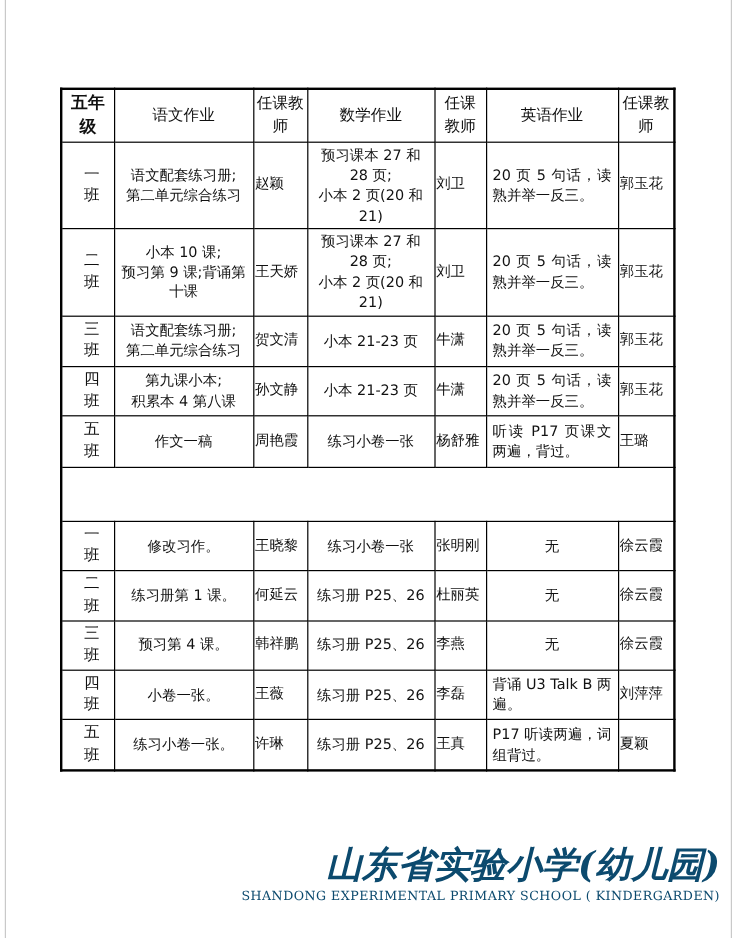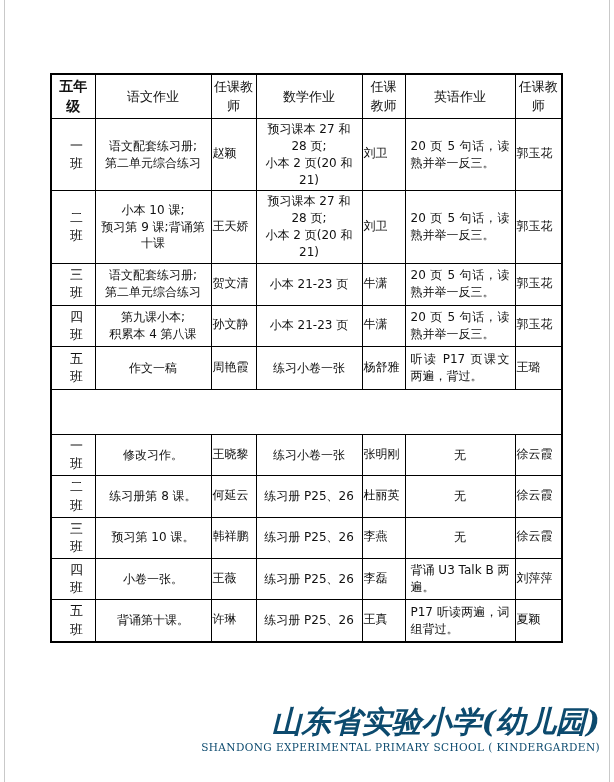--- a/index.html
+++ b/index.html
@@ -159,51 +159,51 @@
       <td class="hw">修改习作。</td>
       <td class="tch">王晓黎</td>
       <td class="hw">练习小卷一张</td>
       <td class="tch">张明刚</td>
       <td class="hw center">无</td>
       <td class="tch">徐云霞</td>
     </tr>
 
     <tr style="height:38px">
       <td class="cls">二班</td>
-      <td class="hw">练习册第 8 课。</td>
+      <td class="hw">练习册第 1 课。</td>
       <td class="tch">何延云</td>
       <td class="hw">练习册 P25、26</td>
       <td class="tch">杜丽英</td>
       <td class="hw center">无</td>
       <td class="tch">徐云霞</td>
     </tr>
 
     <tr style="height:38px">
       <td class="cls">三班</td>
-      <td class="hw">预习第 10 课。</td>
+      <td class="hw">预习第 4 课。</td>
       <td class="tch">韩祥鹏</td>
       <td class="hw">练习册 P25、26</td>
       <td class="tch">李燕</td>
       <td class="hw center">无</td>
       <td class="tch">徐云霞</td>
     </tr>
 
     <tr style="height:40px">
       <td class="cls">四班</td>
       <td class="hw">小卷一张。</td>
       <td class="tch">王薇</td>
       <td class="hw">练习册 P25、26</td>
       <td class="tch">李磊</td>
       <td class="hw just">背诵 U3 Talk B 两遍。</td>
       <td class="tch">刘萍萍</td>
     </tr>
 
     <tr style="height:39px">
       <td class="cls">五班</td>
-      <td class="hw">背诵第十课。</td>
+      <td class="hw">练习小卷一张。</td>
       <td class="tch">许琳</td>
       <td class="hw">练习册 P25、26</td>
       <td class="tch">王真</td>
       <td class="hw just">P17 听读两遍，词组背过。</td>
       <td class="tch">夏颖</td>
     </tr>
   </tbody>
     </table>
 
   <div class="logo">

